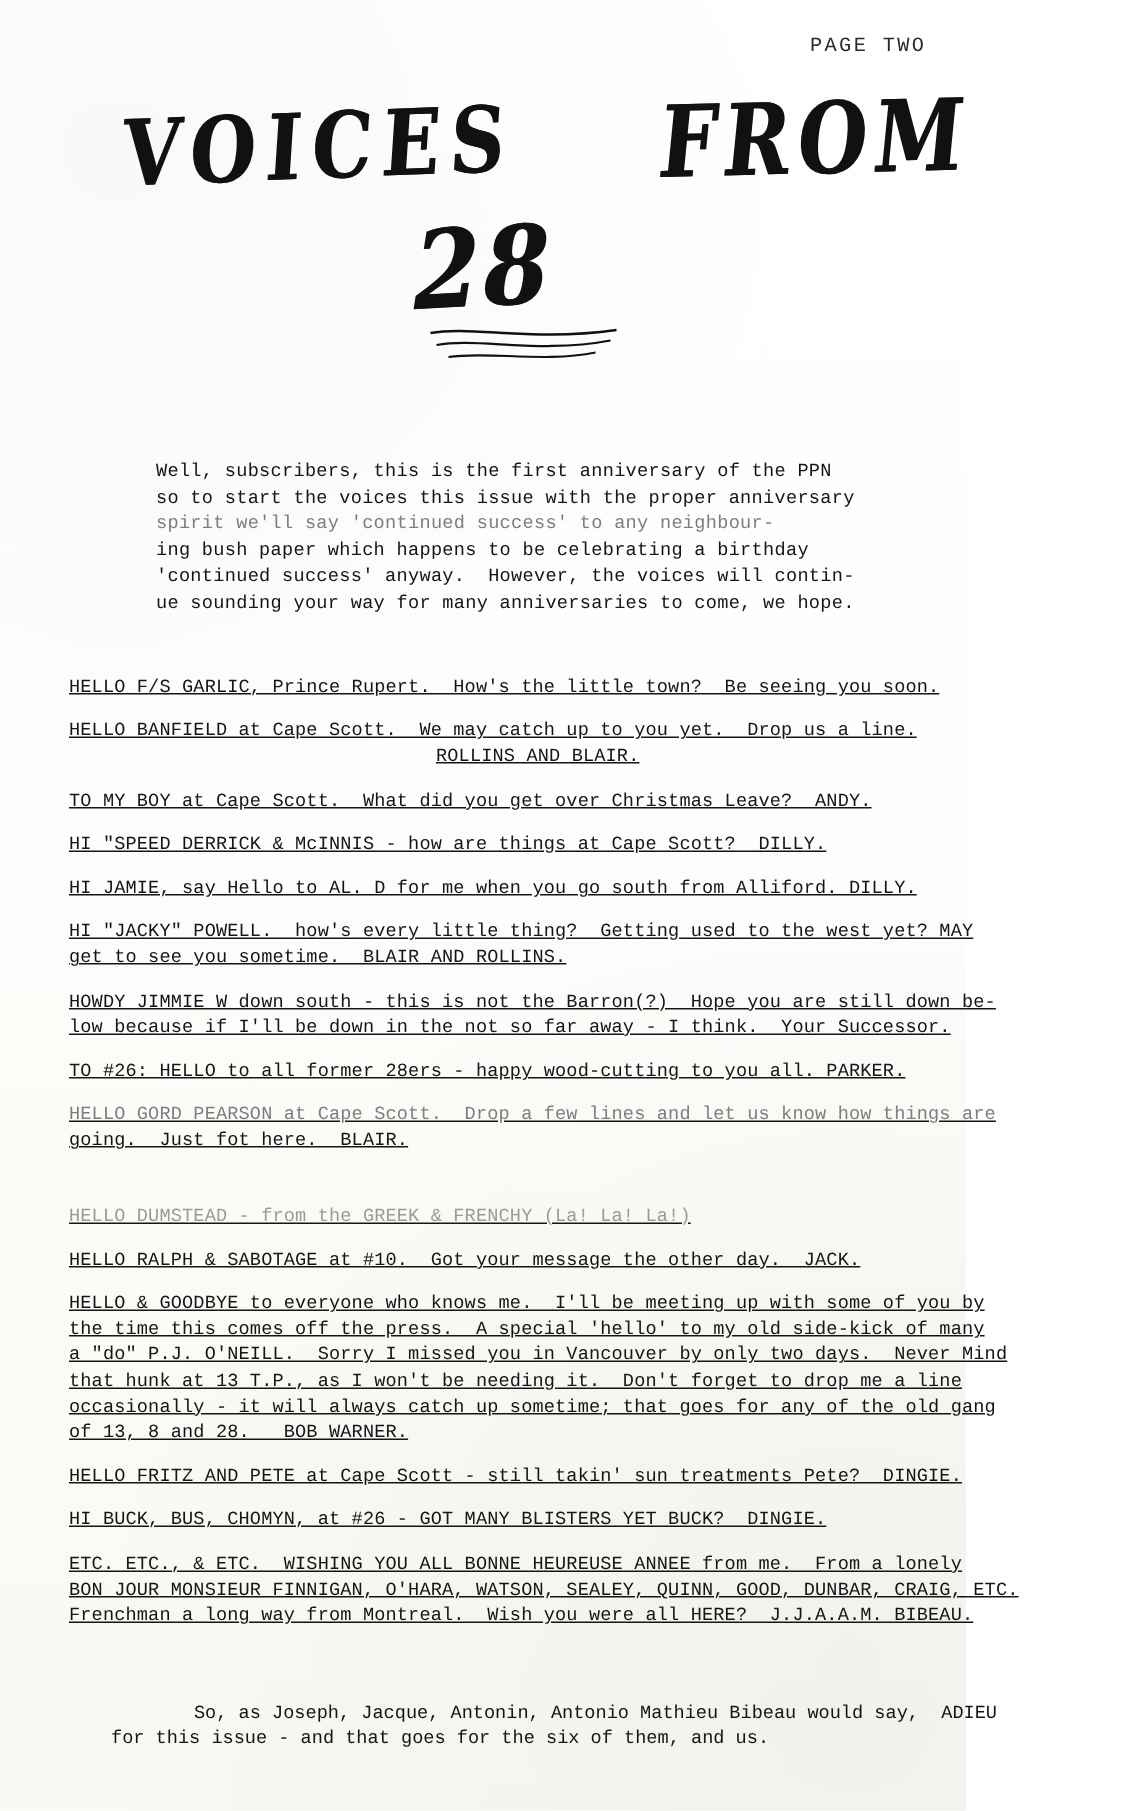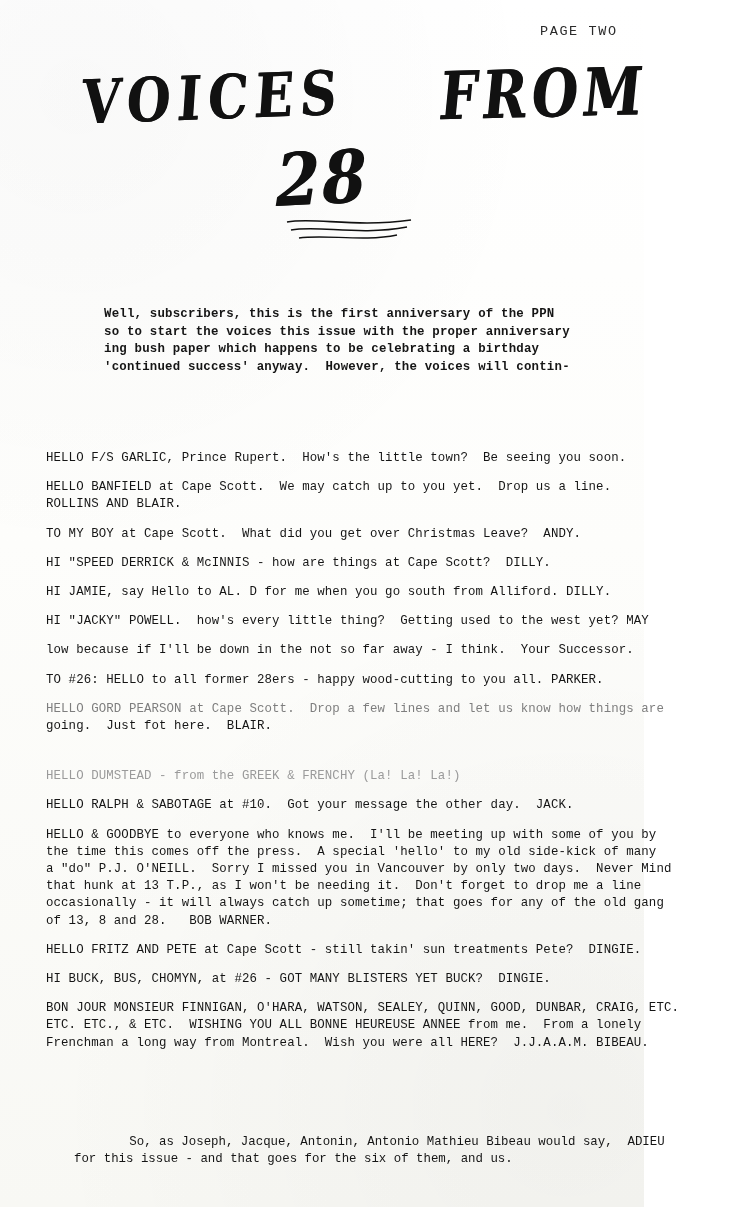--- a/index.html
+++ b/index.html
@@ -96,44 +96,44 @@
 
   
   .intro {
     position: absolute;
     top: 306px;
     left: 104px;
     width: 545px;
     font-size: 12.4px;
     line-height: 17.6px;
     letter-spacing: 0.2px;
-    font-weight: bold;
   }
   .intro .l { display: block; white-space: pre; }
 
   
   .messages {
     position: absolute;
     top: 450px;
     left: 46px;
     width: 665px;
     font-size: 12.4px;
     line-height: 17.2px;
     letter-spacing: 0.1px;
   }
   .msg {
     margin-bottom: 12px;
+    text-decoration: underline;
   }
   .msg .l {
     display: block;
     white-space: pre-wrap;
   }
   .right-sign {
     display: block;
-    text-align: left;
+    text-align: center;
     padding-right: 40px;
     white-space: pre;
   }
   .faded { color: #7e7e7e; }
   .faded2 { color: #9a9a9a; margin-top: 33px; }
   .closing {
     position: absolute;
     top: 1134px;
     left: 74px;
     width: 620px;
@@ -158,22 +158,24 @@
       <svg class="underline-squiggle" viewBox="0 0 130 28">
         <path d="M2 6 C 30 1, 70 12, 126 4" stroke="#111" stroke-width="1.6" fill="none"></path>
         <path d="M6 14 C 34 9, 74 20, 122 11" stroke="#111" stroke-width="1.5" fill="none"></path>
         <path d="M14 22 C 40 18, 78 26, 112 19" stroke="#111" stroke-width="1.4" fill="none"></path>
       </svg>
     </div>
 
     <div class="intro">
       <span class="l">Well, subscribers, this is the first anniversary of the PPN</span>
       <span class="l">so to start the voices this issue with the proper anniversary</span>
+      <span class="l faded">spirit we'll say 'continued success' to any neighbour-</span>
       <span class="l">ing bush paper which happens to be celebrating a birthday</span>
       <span class="l">'continued success' anyway.  However, the voices will contin-</span>
+      <span class="l">ue sounding your way for many anniversaries to come, we hope.</span>
     </div>
 
     <div class="messages">
 
       <div class="msg">
         <span class="l">HELLO F/S GARLIC, Prince Rupert.  How's the little town?  Be seeing you soon.</span>
       </div>
 
       <div class="msg">
         <span class="l">HELLO BANFIELD at Cape Scott.  We may catch up to you yet.  Drop us a line.</span>
@@ -187,23 +189,25 @@
       <div class="msg">
         <span class="l">HI "SPEED DERRICK &amp; McINNIS - how are things at Cape Scott?  DILLY.</span>
       </div>
 
       <div class="msg">
         <span class="l">HI JAMIE, say Hello to AL. D for me when you go south from Alliford. DILLY.</span>
       </div>
 
       <div class="msg">
         <span class="l">HI "JACKY" POWELL.  how's every little thing?  Getting used to the west yet? MAY</span>
-      </div>
-
-      <div class="msg">
+        <span class="l">get to see you sometime.  BLAIR AND ROLLINS.</span>
+      </div>
+
+      <div class="msg">
+        <span class="l">HOWDY JIMMIE W down south - this is not the Barron(?)  Hope you are still down be-</span>
         <span class="l">low because if I'll be down in the not so far away - I think.  Your Successor.</span>
       </div>
 
       <div class="msg">
         <span class="l">TO #26: HELLO to all former 28ers - happy wood-cutting to you all. PARKER.</span>
       </div>
 
       <div class="msg">
         <span class="l faded">HELLO GORD PEARSON at Cape Scott.  Drop a few lines and let us know how things are</span>
         <span class="l">going.  Just fot here.  BLAIR.</span>
@@ -229,22 +233,22 @@
 
       <div class="msg">
         <span class="l">HELLO FRITZ AND PETE at Cape Scott - still takin' sun treatments Pete?  DINGIE.</span>
       </div>
 
       <div class="msg">
         <span class="l">HI BUCK, BUS, CHOMYN, at #26 - GOT MANY BLISTERS YET BUCK?  DINGIE.</span>
       </div>
 
       <div class="msg">
+        <span class="l">ETC. ETC., &amp; ETC.  WISHING YOU ALL BONNE HEUREUSE ANNEE from me.  From a lonely</span>
         <span class="l">BON JOUR MONSIEUR FINNIGAN, O'HARA, WATSON, SEALEY, QUINN, GOOD, DUNBAR, CRAIG, ETC.</span>
-        <span class="l">ETC. ETC., &amp; ETC.  WISHING YOU ALL BONNE HEUREUSE ANNEE from me.  From a lonely</span>
         <span class="l">Frenchman a long way from Montreal.  Wish you were all HERE?  J.J.A.A.M. BIBEAU.</span>
       </div>
 
     </div>
 
     <div class="closing">
       <span class="l indent">So, as Joseph, Jacque, Antonin, Antonio Mathieu Bibeau would say,  ADIEU</span>
       <span class="l">for this issue - and that goes for the six of them, and us.</span>
     </div>
 

